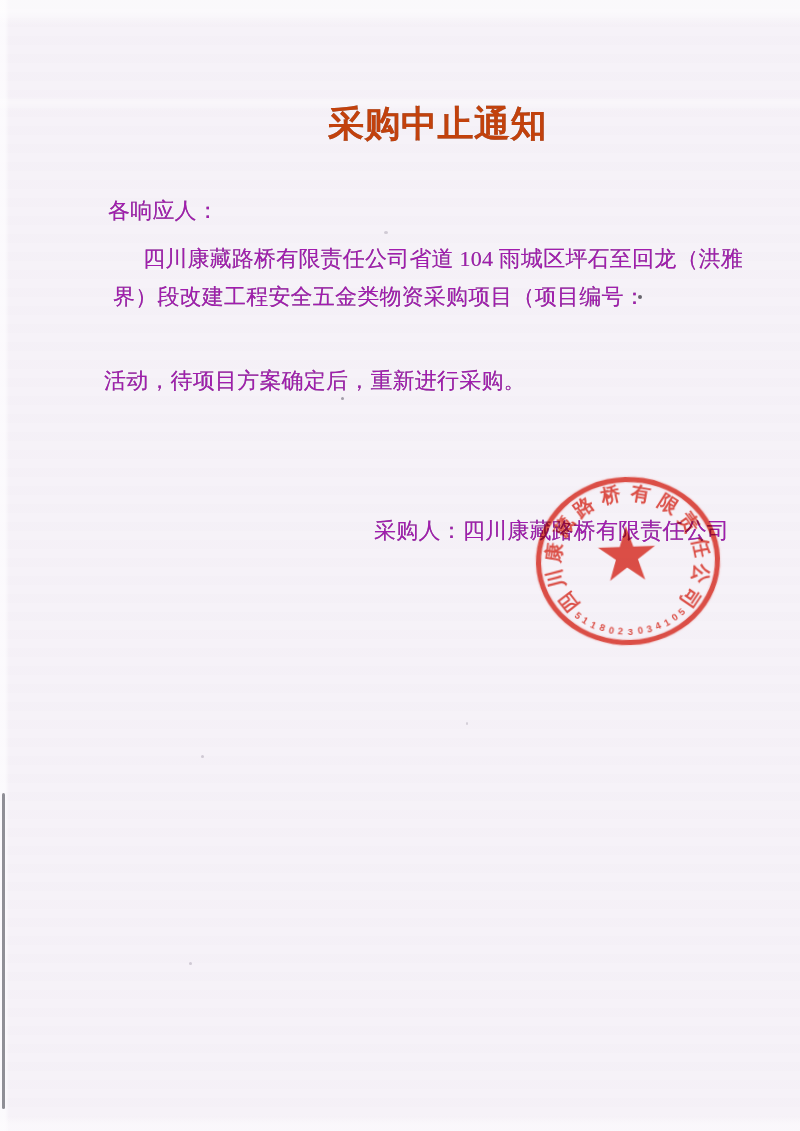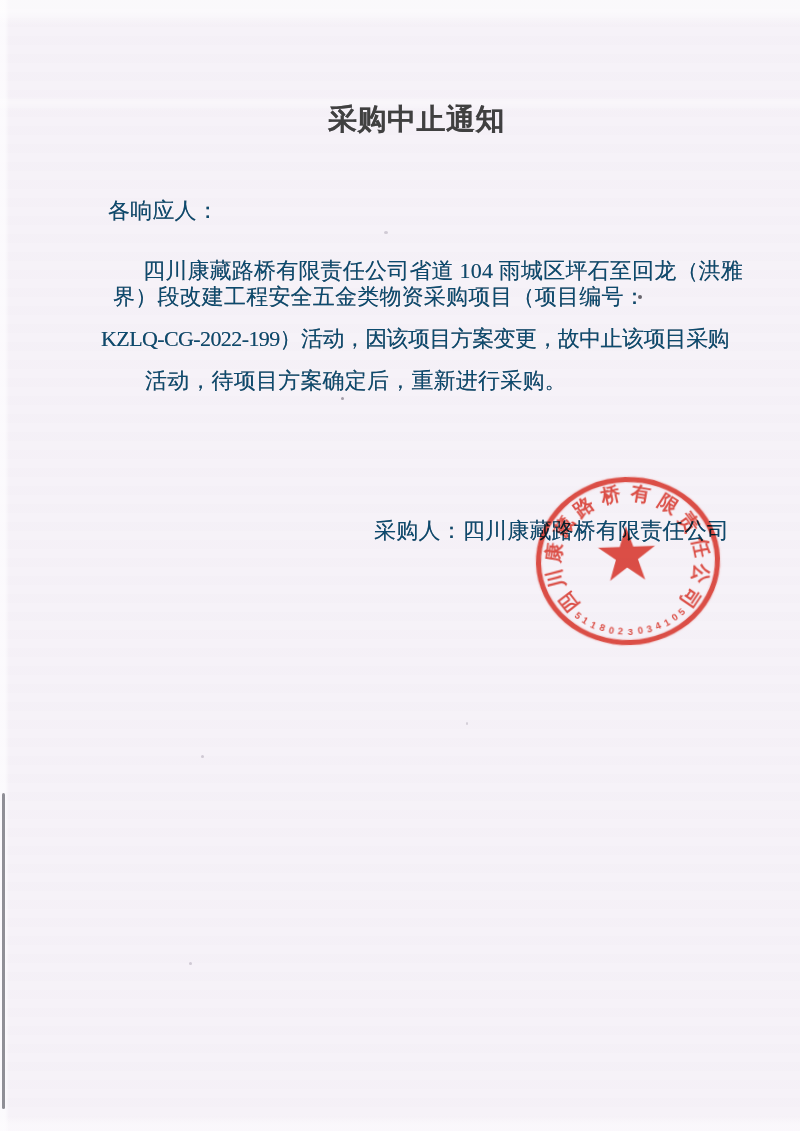--- a/index.html
+++ b/index.html
@@ -15,23 +15,23 @@
   
   .page::before{
     content:"";position:absolute;inset:0;pointer-events:none;
     background:
       linear-gradient(180deg, rgba(255,255,255,.55) 0 12px, rgba(255,255,255,0) 26px),
       linear-gradient(180deg, rgba(255,255,255,0) 96px, rgba(255,255,255,.35) 102px, rgba(255,255,255,0) 112px),
       linear-gradient(90deg, rgba(253,252,254,.8) 0 5px, rgba(253,252,254,0) 9px),
       linear-gradient(0deg, rgba(252,250,253,.7) 0 8px, rgba(252,250,253,0) 16px),
       repeating-linear-gradient(180deg, rgba(158,138,170,.016) 0 9px, rgba(255,255,255,.02) 9px 18px);
   }
-  .txt{position:absolute;color:#0c4a6e;white-space:pre;
+  .txt{position:absolute;color:#a21caf;white-space:pre;
        text-shadow:0 0 .6px rgba(45,44,52,.55);}
-  .title{font-size:29px;font-weight:bold;letter-spacing:.5px;color:#404040;}
+  .title{font-size:36px;font-weight:bold;letter-spacing:.5px;color:#c2410c;}
   .body-size{font-size:22px;letter-spacing:.2px;}
   .tight{letter-spacing:-.6px;}
   
   .seal{
     position:absolute;left:536px;top:477px;width:184px;height:168px;
     mix-blend-mode:multiply;opacity:.88;transform:rotate(-2deg);
     filter:blur(.2px);
   }
   .seal-ring{
     position:absolute;inset:0;border:5px solid var(--seal-color,#e03a2e);
@@ -65,24 +65,23 @@
 </style>
 </head>
 <body>
 
 <div class="page" style="background: rgb(246, 242, 248);">
 
   <h1 class="txt title" style="left:328px;top:100px;margin:0;">采购中止通知</h1>
 
   <div class="txt body-size" style="left:108px;top:196px;">各响应人：</div>
 
-  <div class="txt body-size" style="left:143px;top:256px;">四川康藏路桥有限责任公司省道 104 雨城区坪石至回龙（洪雅</div>
+  <div class="txt body-size" style="left:143px;top:244px;">四川康藏路桥有限责任公司省道 104 雨城区坪石至回龙（洪雅</div>
   <div class="txt body-size" style="left:113px;top:282px;">界）段改建工程安全五金类物资采购项目（项目编号：</div>
-  <div class="txt body-size tight" style="left:101px;top:324px;">KZLQ-CG-2022-199）活动，因该项目方案变更，故中止该项目采购</div>
-  <div class="txt body-size" style="left:104px;top:366px;margin-left:41px;">活动，待项目方案确定后，重新进行采购。</div>
+  <div class="txt body-size" style="left:104px;top:366px;">活动，待项目方案确定后，重新进行采购。</div>
 
   <div class="txt body-size" style="left:358px;top:516px;margin-left:16px;">采购人：四川康藏路桥有限责任公司</div>
 
 
   <div class="seal" style="--seal-color: #e03a2e;">
     <div class="seal-ring"></div>
     <svg class="seal-star" viewBox="-32 -32 64 64">
       <polygon points="0,-30 6.8,-9.3 28.5,-9.3 11,3.6 17.6,24.3 0,11.5 -17.6,24.3 -11,3.6 -28.5,-9.3 -6.8,-9.3"></polygon>
     </svg>
     <div>

